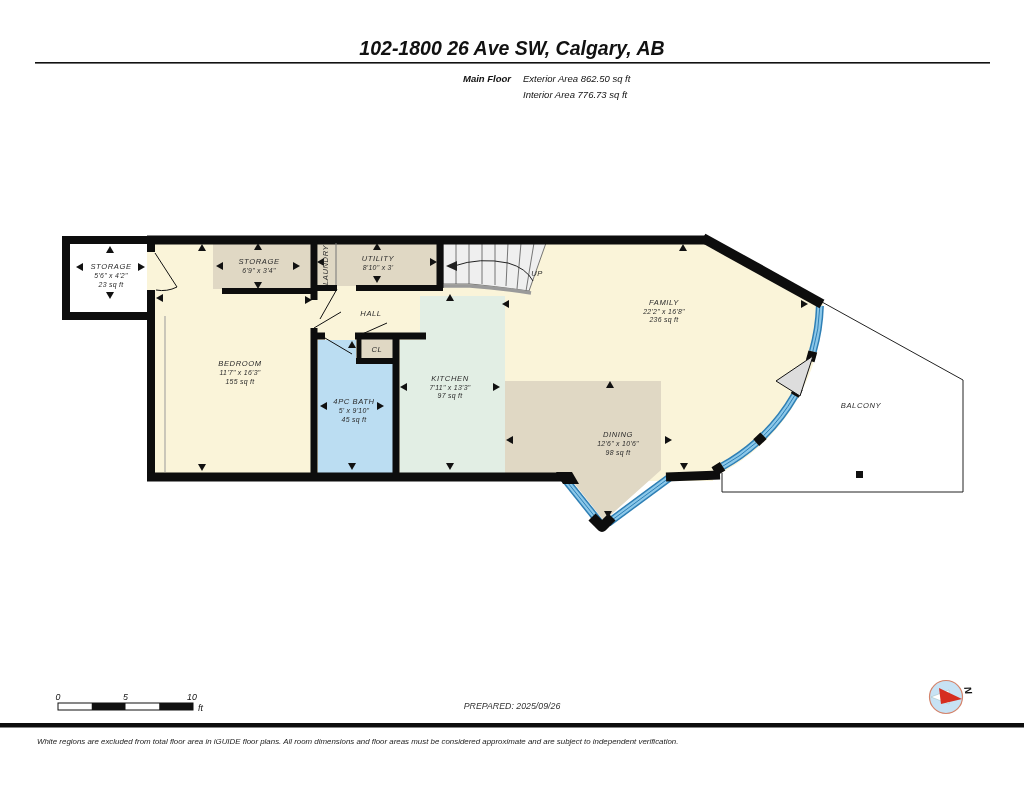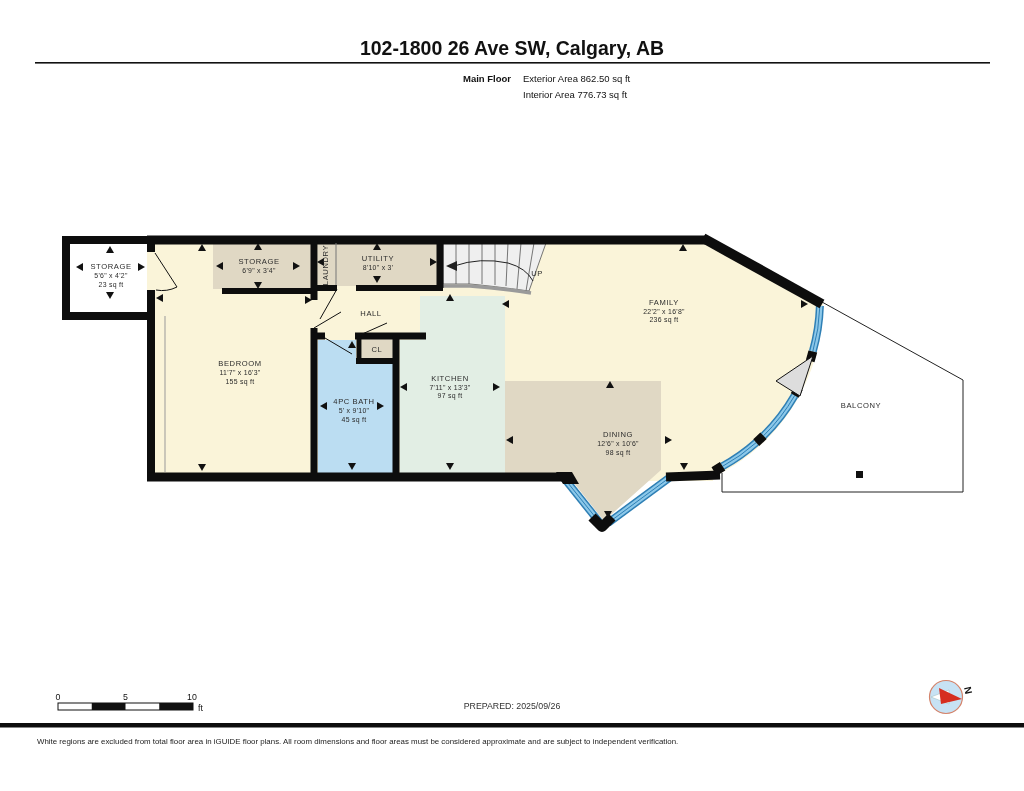--- a/index.html
+++ b/index.html
@@ -1,17 +1,17 @@
 <!DOCTYPE html>
 <html><head>
 <meta charset="utf-8">
 <style>
   html,body{margin:0;padding:0;background:#ffffff;}
   #stage{position:relative;width:1024px;height:791px;background:#fff;overflow:hidden;
-         font-family:"Liberation Sans", sans-serif;}
+         font-family:"Liberation Sans", sans-serif;font-style:italic;}
   svg text{font-family:"Liberation Sans", sans-serif;}
   .rname{font-size:7.6px;fill:#2b2b2b;letter-spacing:.6px;}
   .rdim{font-size:6.9px;fill:#2b2b2b;letter-spacing:.3px;}
 </style>
 </head>
 <body>
 
 <div id="stage">
 <svg width="1024" height="791" viewBox="0 0 1024 791">
   <defs>

